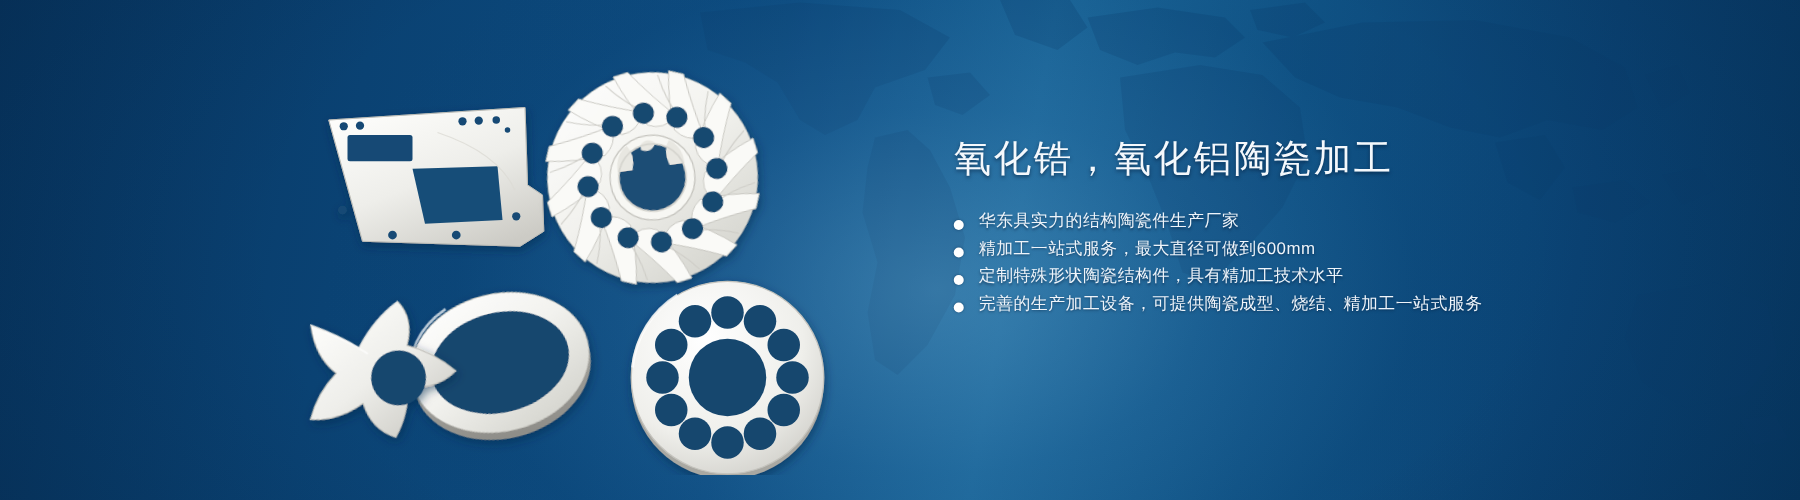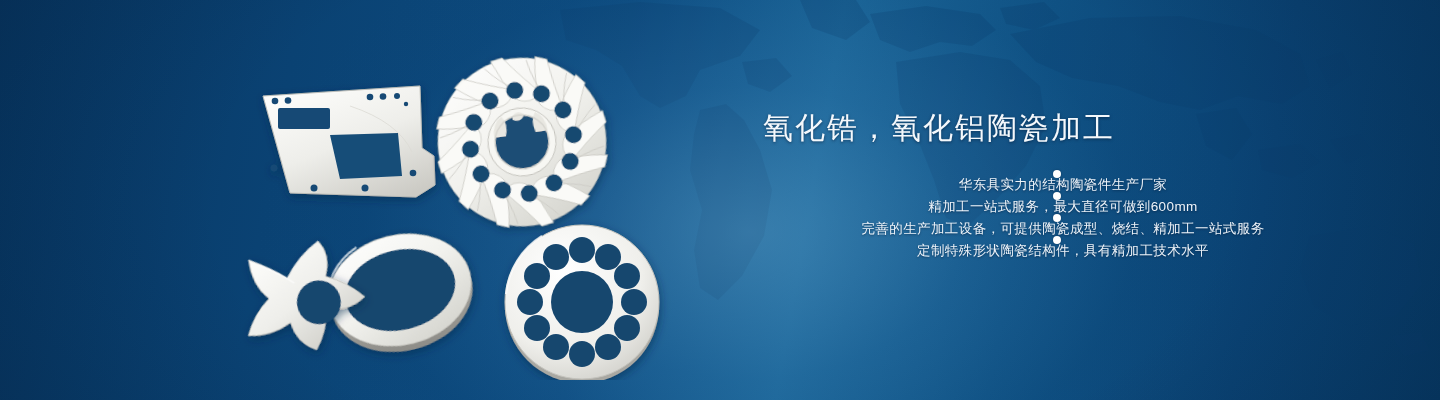--- a/index.html
+++ b/index.html
@@ -76,24 +76,23 @@
     text-shadow: 0 1px 3px rgba(0,20,45,0.55);
     white-space: nowrap;
   }
   .bullets {
     list-style: none;
     margin: 0;
     padding: 0;
   }
   .bullets li {
     display: flex;
-    align-items: center;
+    align-items: flex-end;
     margin-bottom: 8px;
     height: 14px;
-    flex-direction: column;
   }
   .bullets li:last-child { margin-bottom: 0; }
   .dot {
     width: 8px;
     height: 8px;
     border-radius: 50%;
     background: #ffffff;
     flex: 0 0 8px;
     margin-right: 12px;
     box-shadow: 0 0 2px rgba(0,25,55,0.5);
@@ -319,22 +318,22 @@
       <li>
         <span class="dot"></span>
         <span class="btext">华东具实力的结构陶瓷件生产厂家</span>
       </li>
       <li>
         <span class="dot"></span>
         <span class="btext">精加工一站式服务，最大直径可做到600mm</span>
       </li>
       <li>
         <span class="dot"></span>
-        <span class="btext">完善的生产加工设备，可提供陶瓷成型、烧结、精加工一站式服务</span>
+        <span class="btext">定制特殊形状陶瓷结构件，具有精加工技术水平</span>
       </li>
       <li>
         <span class="dot"></span>
-        <span class="btext">定制特殊形状陶瓷结构件，具有精加工技术水平</span>
+        <span class="btext">完善的生产加工设备，可提供陶瓷成型、烧结、精加工一站式服务</span>
       </li>
     </ul>
   </div>
 
 </div>
 
 </body></html>

